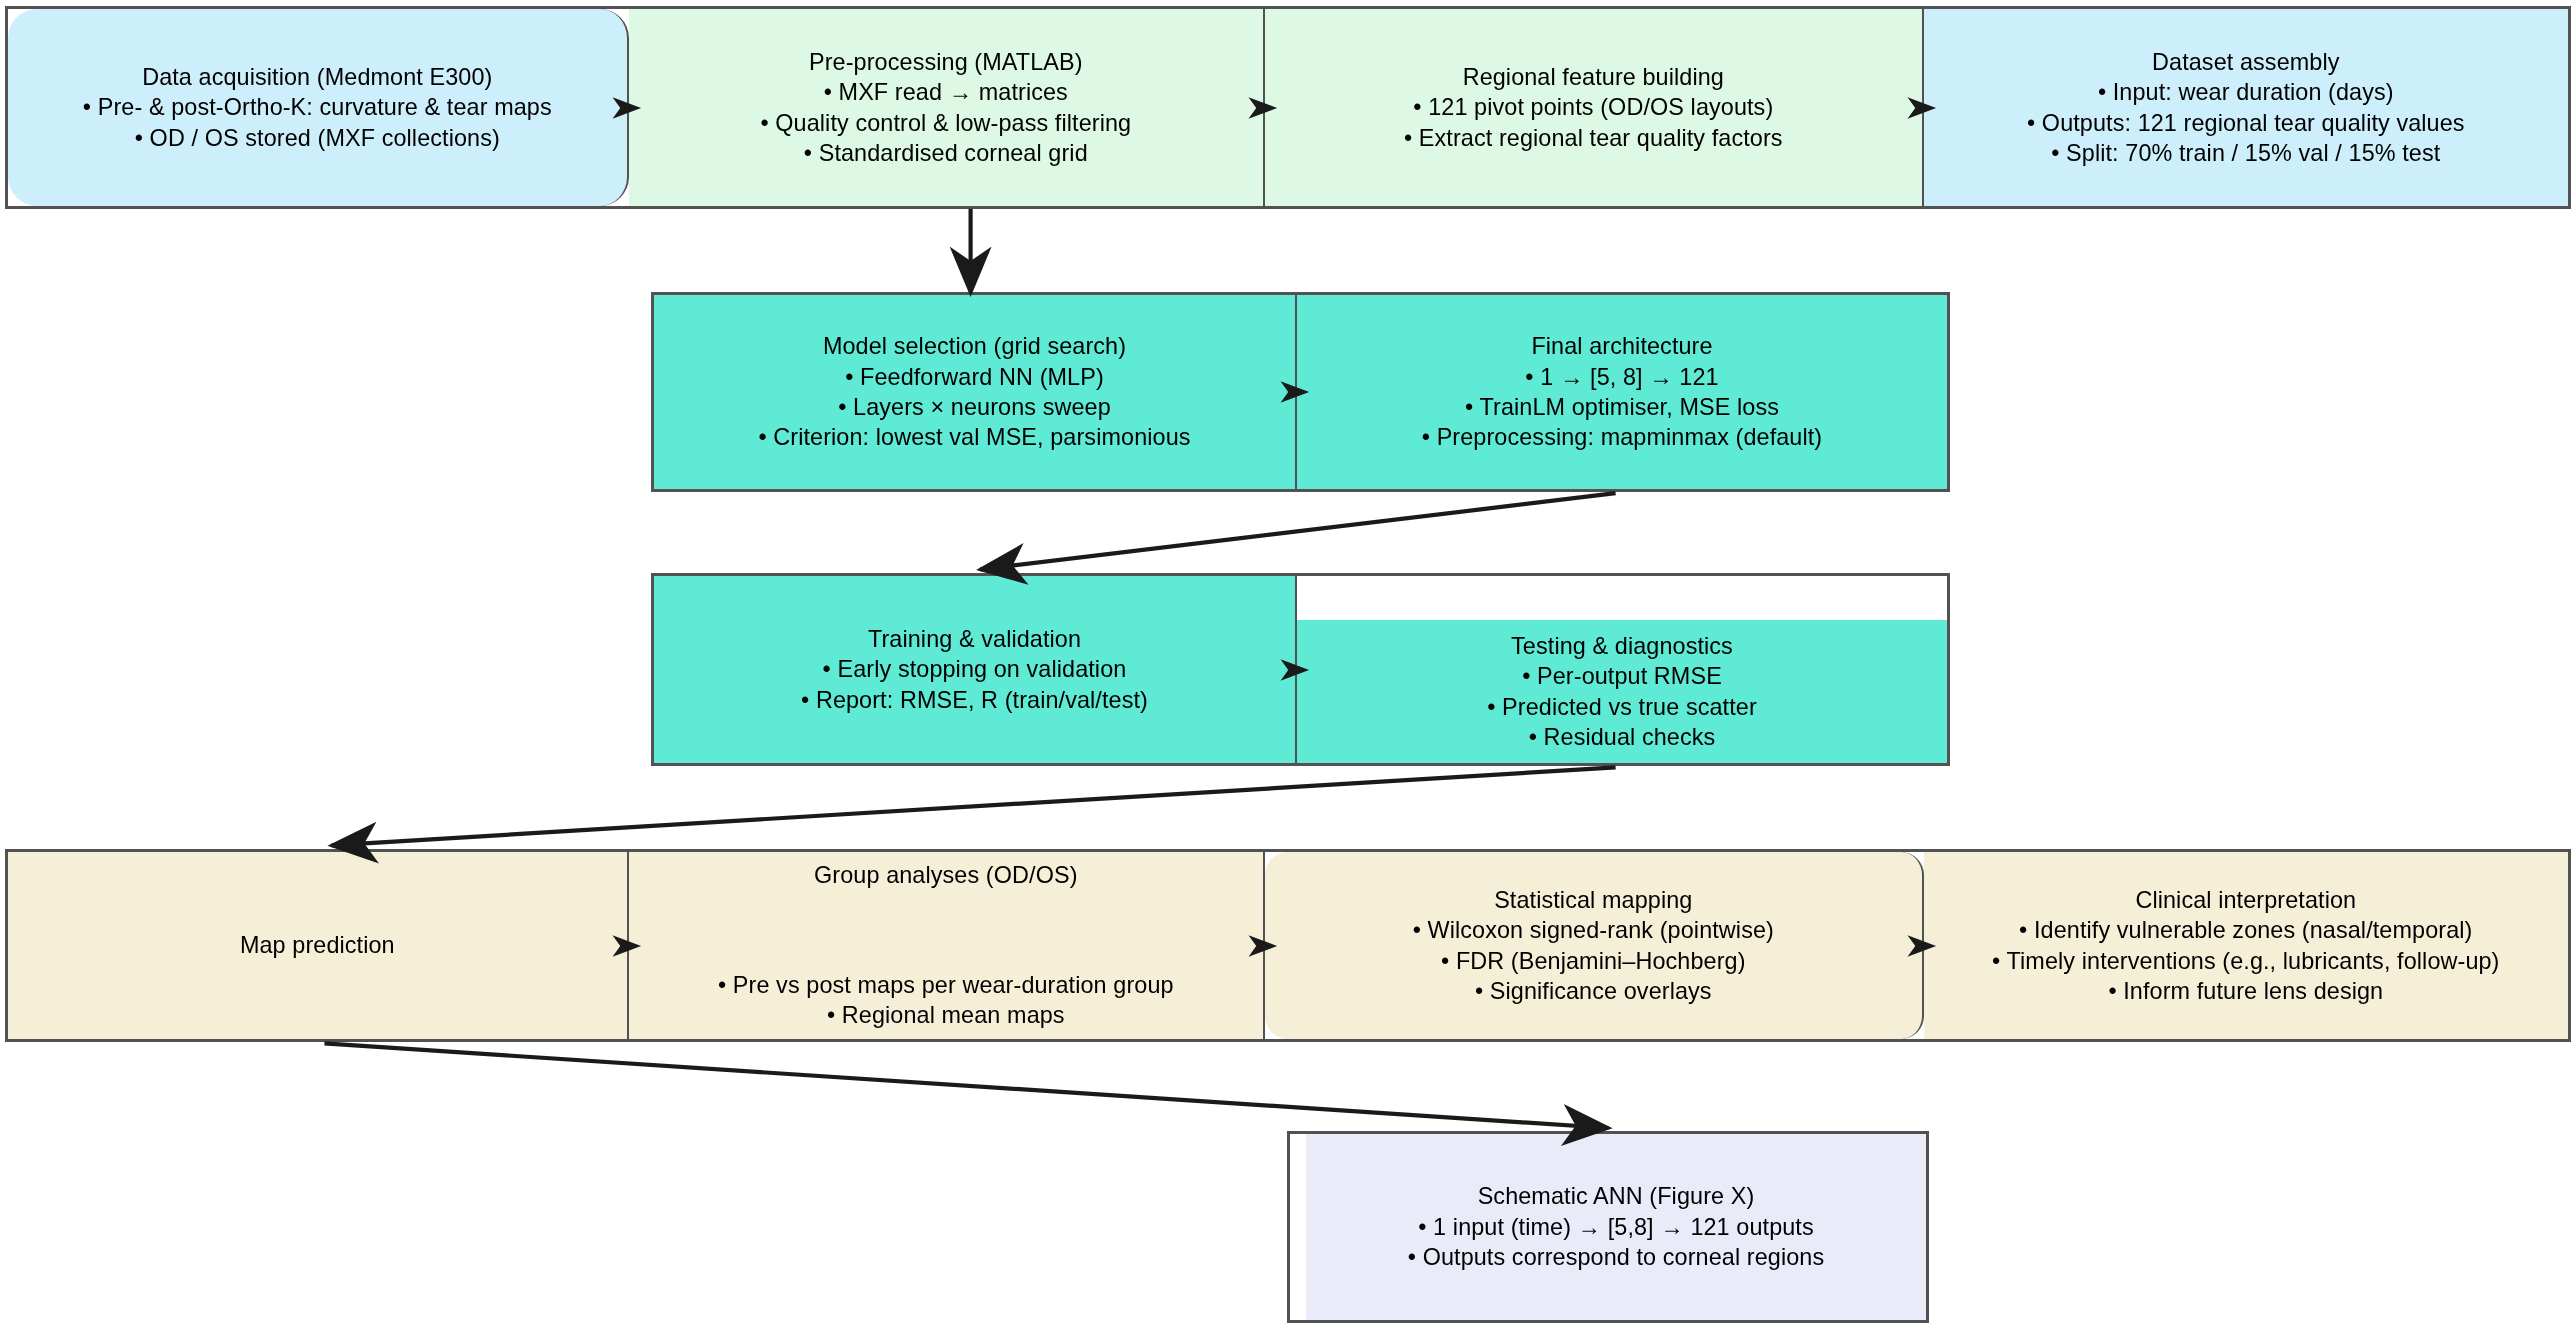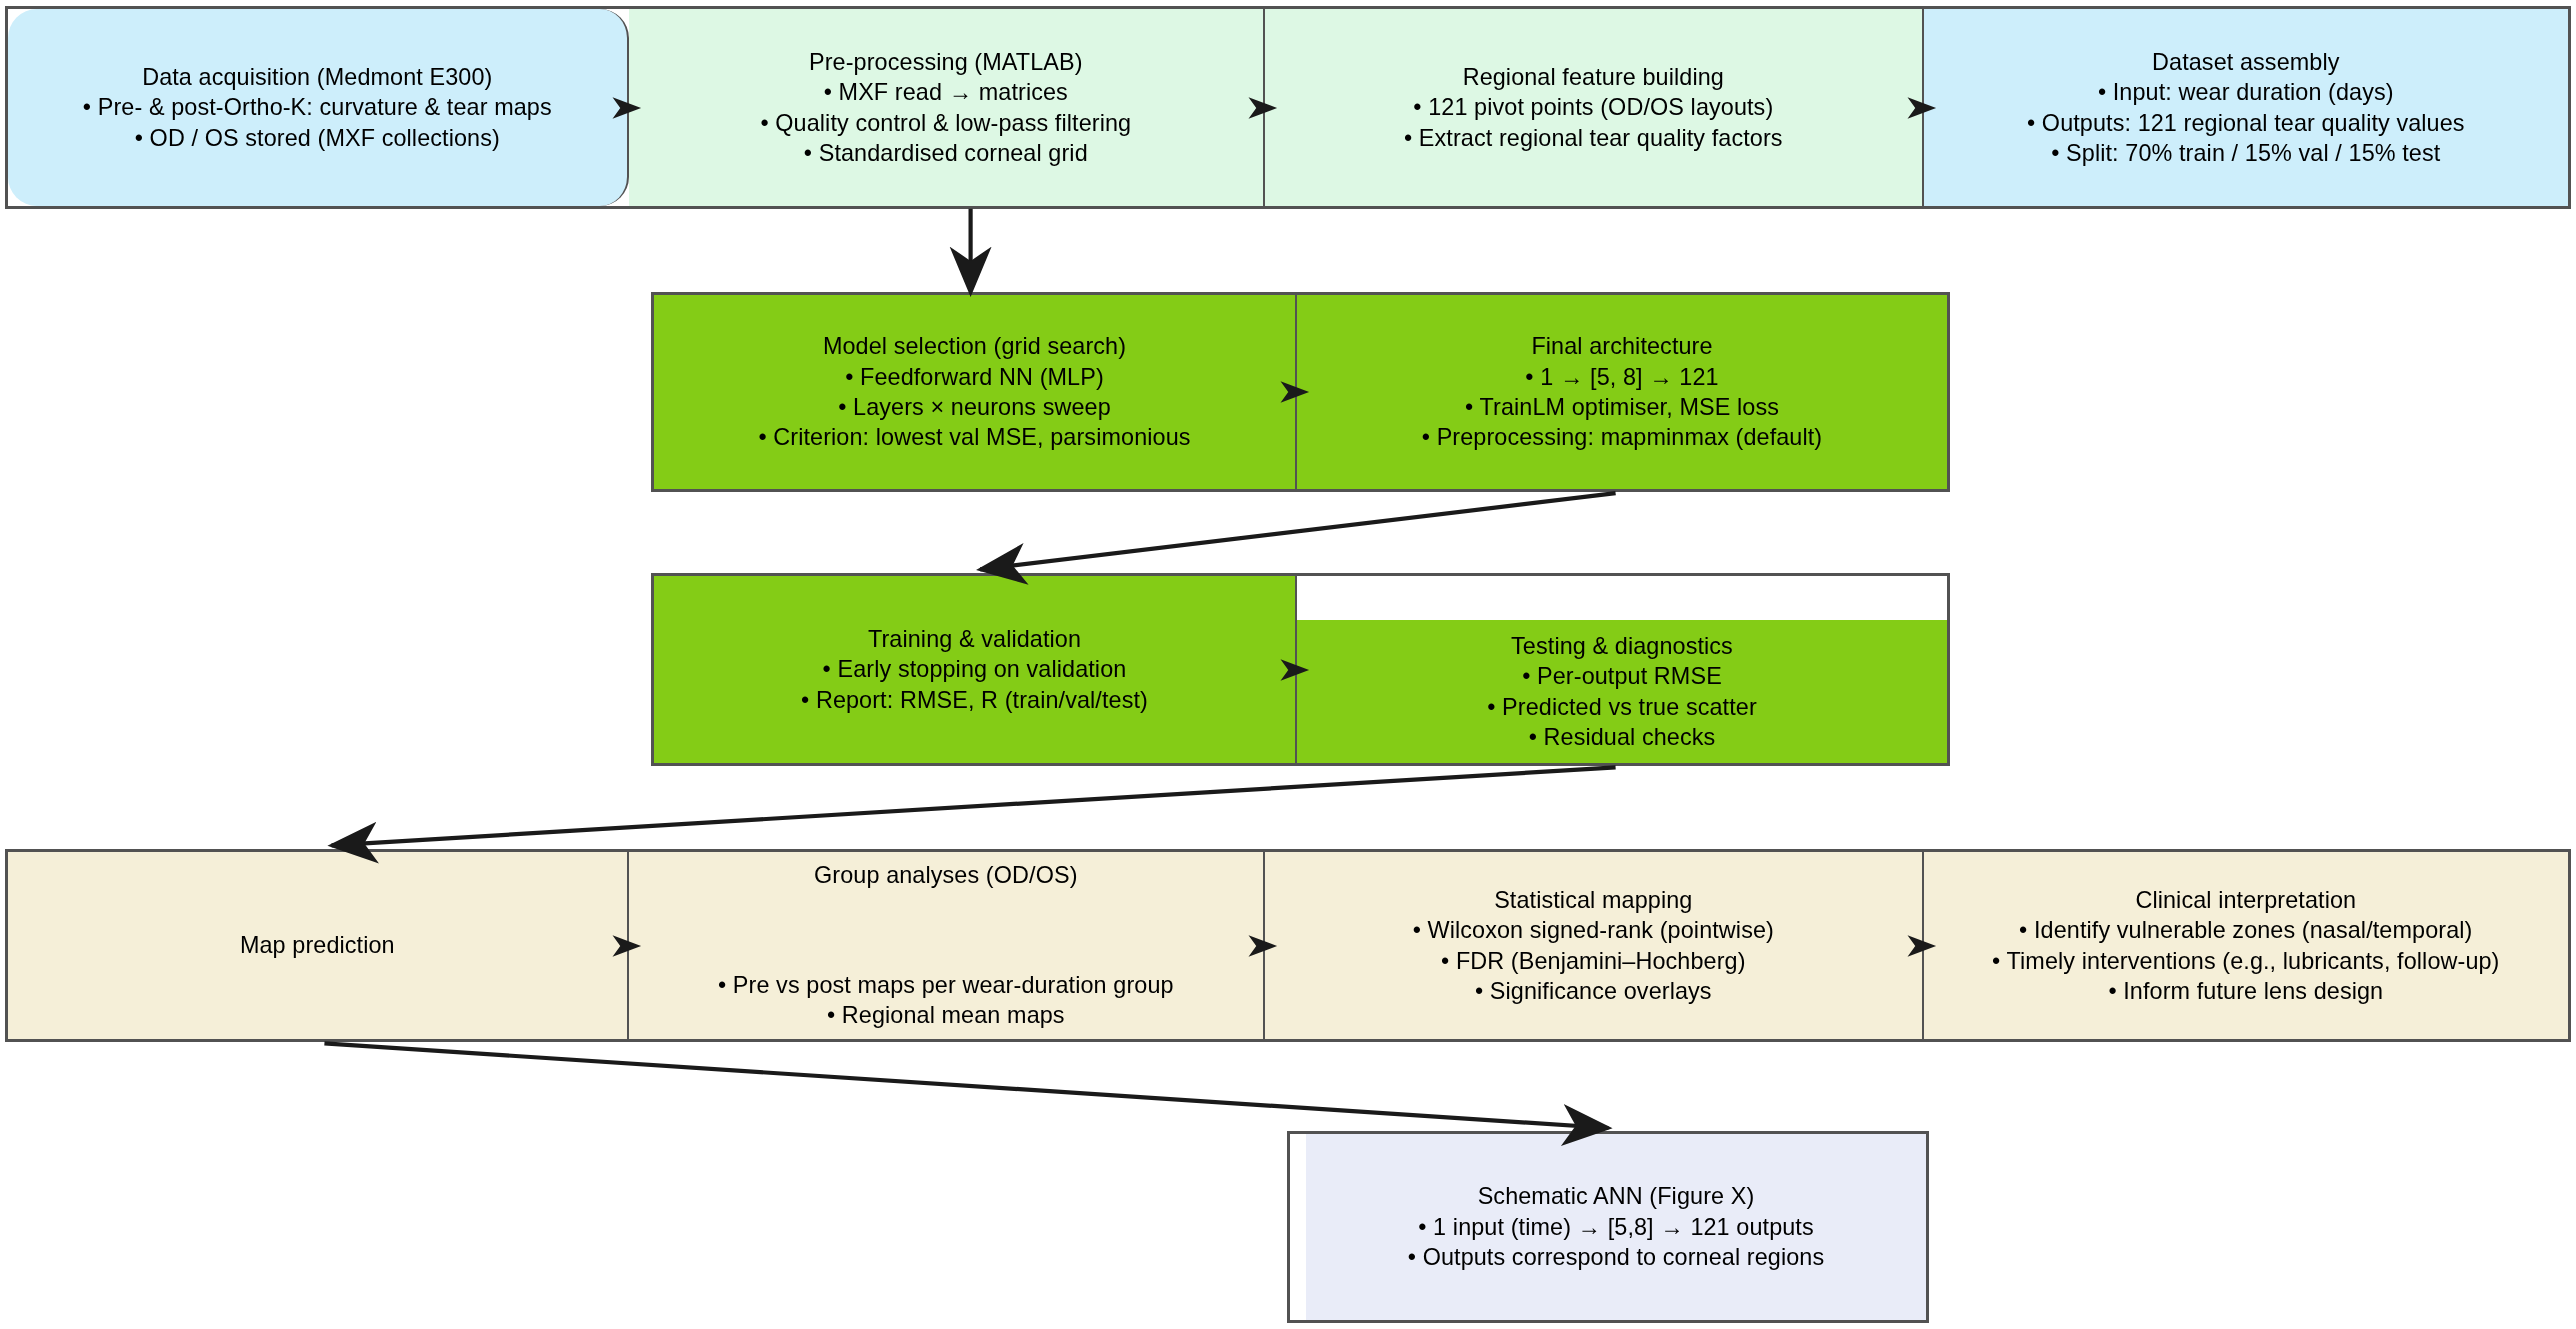--- a/index.html
+++ b/index.html
@@ -55,21 +55,21 @@
   }
   .node .bullets li{
     font-size:23.4px;
     line-height:1.30;
     white-space:nowrap;
     letter-spacing:0.1px;
   }
   
   .fill-blue{background:#cdeefb;}
   .fill-green{background:#ddf8e4;}
-  .fill-pink{background:#84cc16;align-items:center;}
+  .fill-pink{background:#5eead4;align-items:center;}
   .fill-tan{background:#f5efd8;}
   .fill-lav{background:#e9ecf8;}
 
   
   .chev{
     position:absolute;
     right:-1.2px;
     top:50%;
     transform:translate(50%,-50%);
     width:36px;height:31px;
@@ -220,21 +220,21 @@
       <div class="title">Group analyses (OD/OS)</div>
       <ul class="bullets">
         <li>• Pre vs post maps per wear-duration group</li>
         <li>• Regional mean maps</li>
       </ul>
       <svg class="chev" viewBox="0 0 60 52" xmlns="http://www.w3.org/2000/svg">
         <path d="M4,8 L52,26 L4,44 L17,26 Z" fill="#1a1a1a"></path>
       </svg>
     </div>
 
-    <div class="node fill-tan" style="flex:0 0 659px;">
+    <div class="node fill-tan" style="flex:0 0 659px;border-radius:23px;">
       <div class="title">Statistical mapping</div>
       <ul class="bullets">
         <li>• Wilcoxon signed-rank (pointwise)</li>
         <li>• FDR (Benjamini–Hochberg)</li>
         <li>• Significance overlays</li>
       </ul>
       <svg class="chev" viewBox="0 0 60 52" xmlns="http://www.w3.org/2000/svg">
         <path d="M4,8 L52,26 L4,44 L17,26 Z" fill="#1a1a1a"></path>
       </svg>
     </div>

